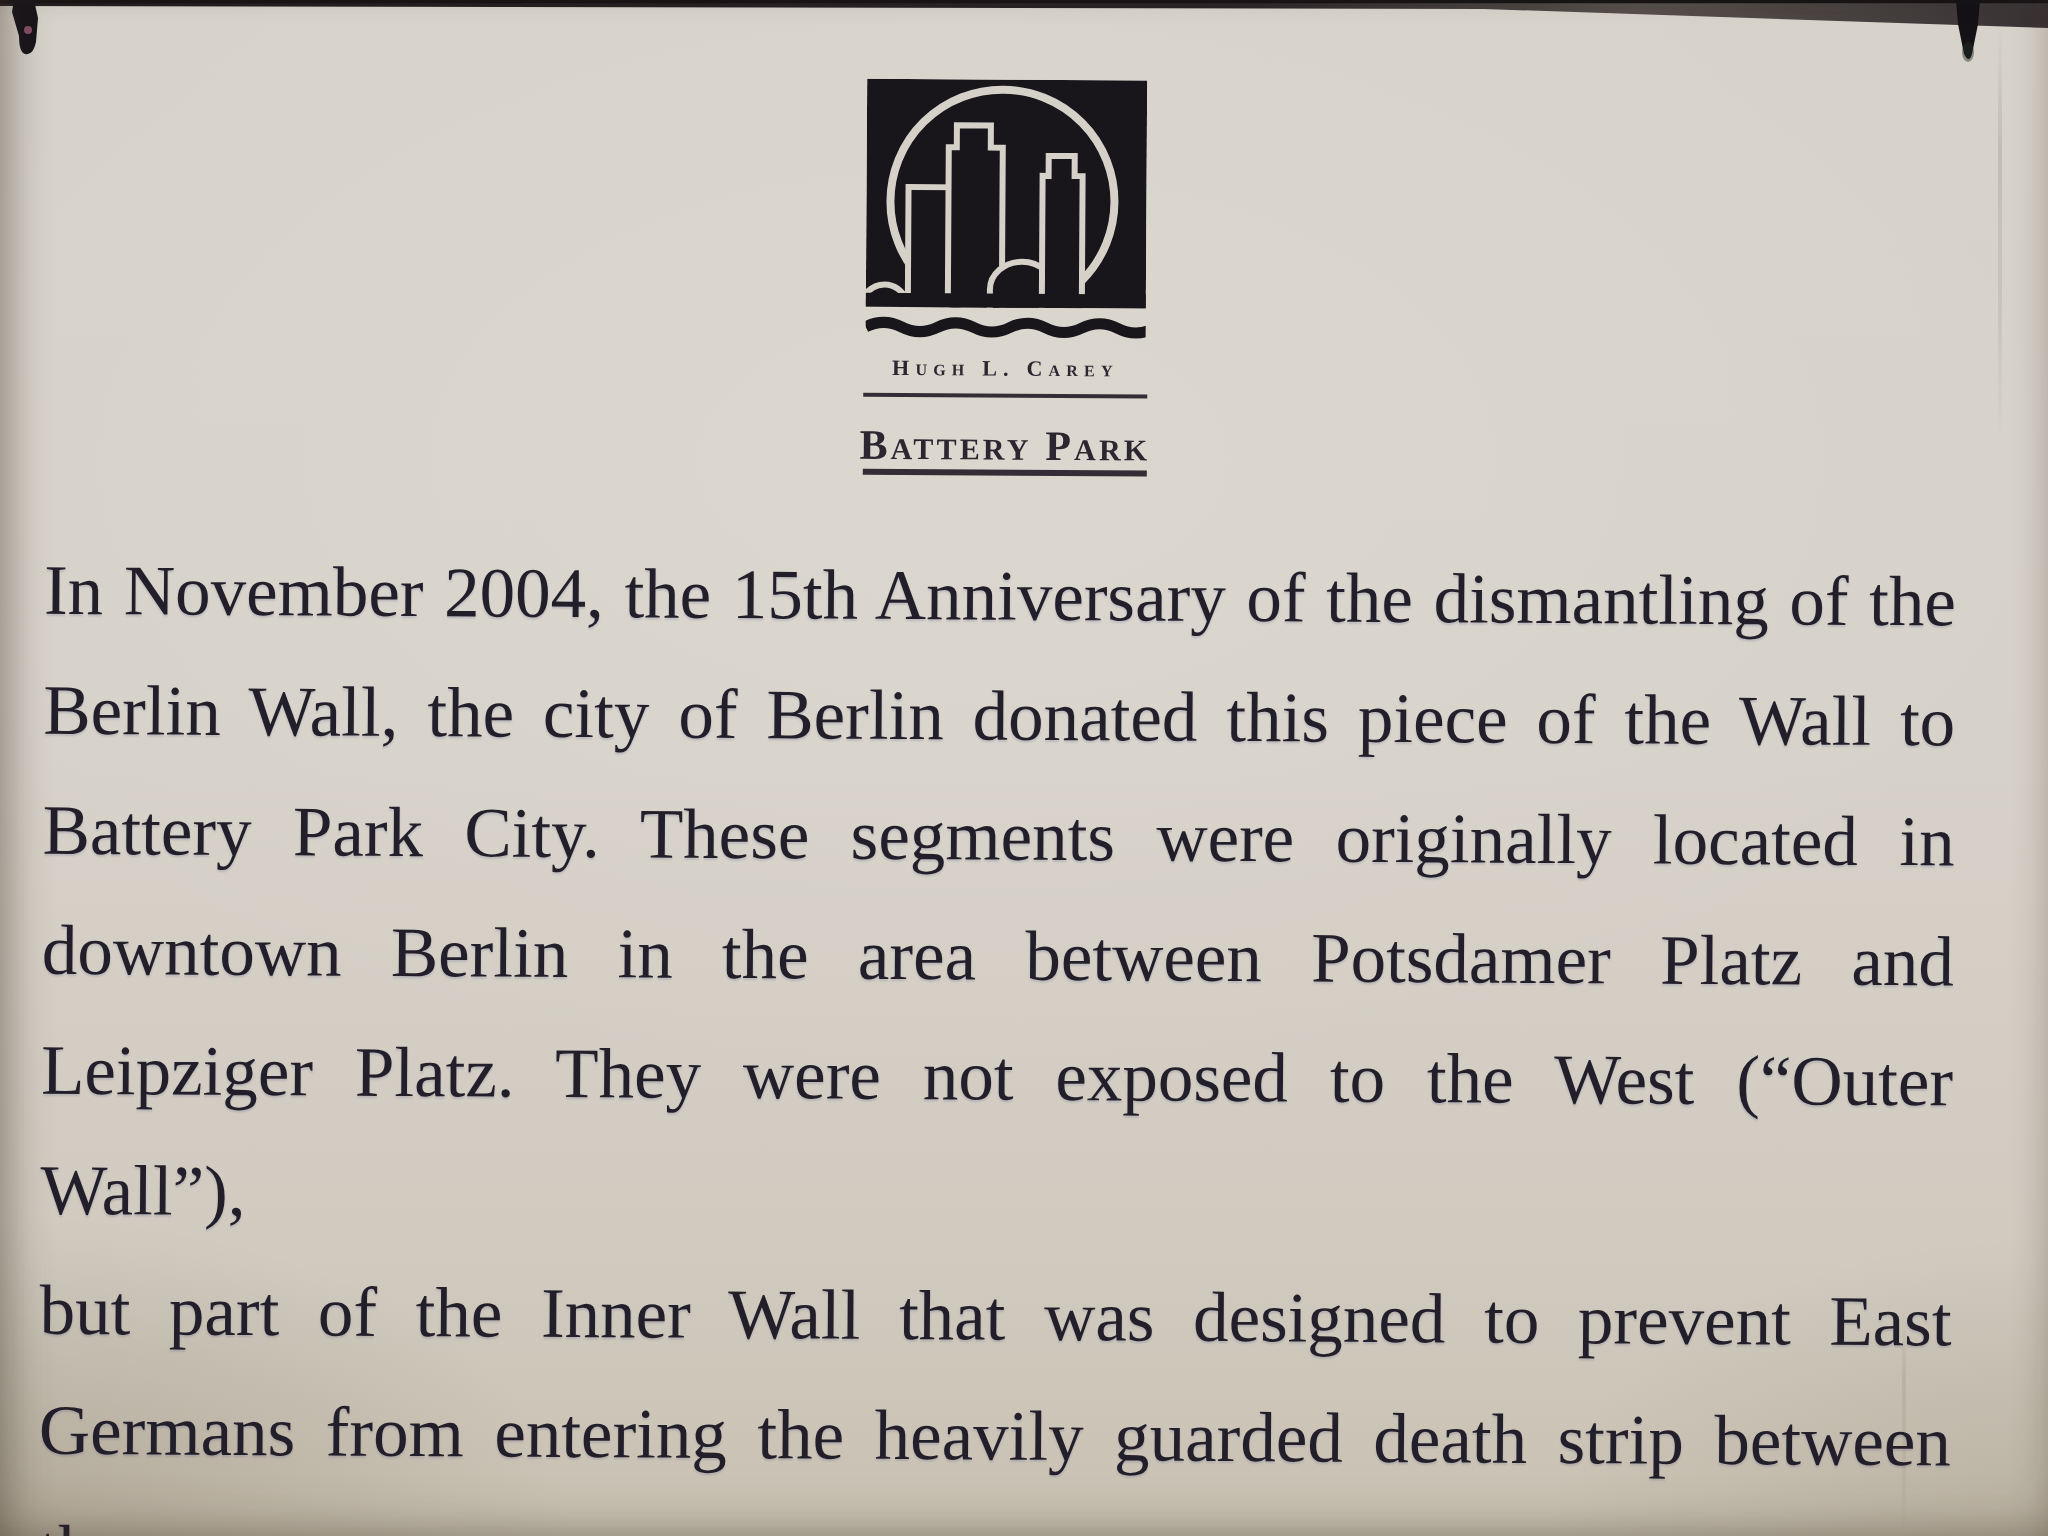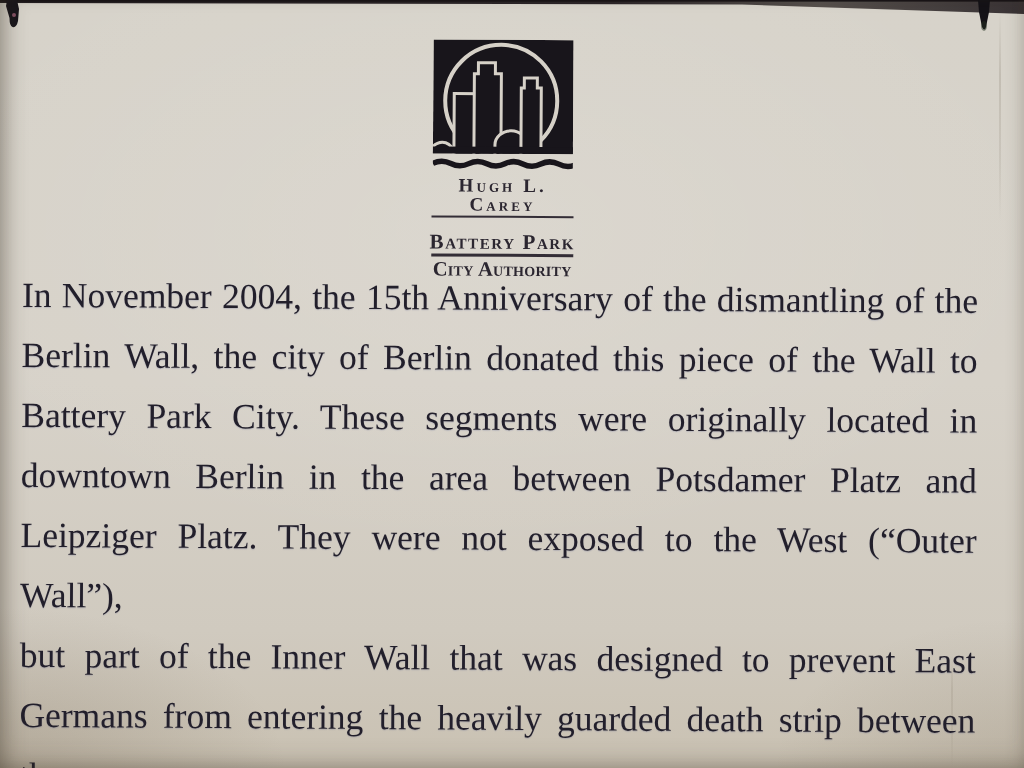--- a/index.html
+++ b/index.html
@@ -31,21 +31,21 @@
   .crease.c2{left:951px;top:655px;height:113px;opacity:.7;}
 
   .content{position:absolute;left:0;top:0;width:1024px;height:768px;
     transform:rotate(0.35deg);transform-origin:40px 300px;}
 
   .logo-mark{position:absolute;left:432px;top:37px;width:140px;height:132px;}
   .logo-text{
     position:absolute;left:424px;top:173px;width:156px;
     text-align:center;color:#2b2630;font-variant:small-caps;font-weight:600;
   }
-  .logo-text .l1{font-size:19px;line-height:19px;letter-spacing:3.1px;}
+  .logo-text .l1{font-size:11px;line-height:19px;letter-spacing:3.1px;}
   .logo-text .l2{font-size:21px;line-height:22px;letter-spacing:1.6px;margin-top:13px;}
   .logo-text .l3{font-size:20.5px;line-height:22px;letter-spacing:0.3px;margin-top:1px;}
   .logo-text .rule{height:2px;background:#332d36;margin:2px 7px 1px;}
   .logo-text .rule.r2{height:2.5px;margin-top:1px;}
 
   .body-text{
     position:absolute;left:22px;top:265px;width:956px;
     font-size:35.5px;line-height:60px;color:#221f2b;
     text-shadow:0 1px 1px rgba(55,65,130,0.18);
   }
@@ -102,21 +102,20 @@
         <rect x="0" y="107" width="140" height="7" fill="#18151b"></rect>
       </g>
       <path d="M0,124 Q9,119.5 18,124 T36,124 T54,124 T72,124 T90,124 T108,124 T126,124 T144,124" fill="none" stroke="#18151b" stroke-width="5.5"></path>
     </svg>
 
     <div class="logo-text">
       <div class="l1">Hugh L. Carey</div>
       <div class="rule r1"></div>
       <div class="l2">Battery Park</div>
       <div class="rule r2"></div>
-      <div class="l3">City Authority</div>
     </div>
 
     <div class="body-text">
       <div class="jl">In November 2004, the 15th Anniversary of the dismantling of the</div>
       <div class="jl">Berlin Wall, the city of Berlin donated this piece of the Wall to</div>
       <div class="jl">Battery Park City. These segments were originally located in</div>
       <div class="jl">downtown Berlin in the area between Potsdamer Platz and</div>
       <div class="jl">Leipziger Platz. They were not exposed to the West (“Outer Wall”),</div>
       <div class="jl">but part of the Inner Wall that was designed to prevent East</div>
       <div class="jl">Germans from entering the heavily guarded death strip between the</div>

